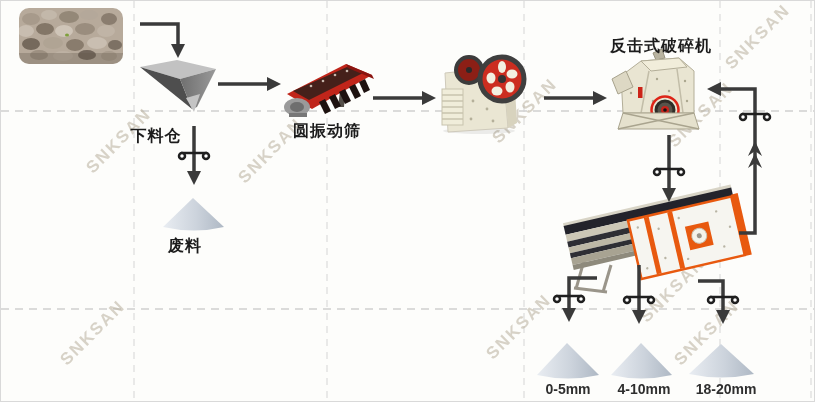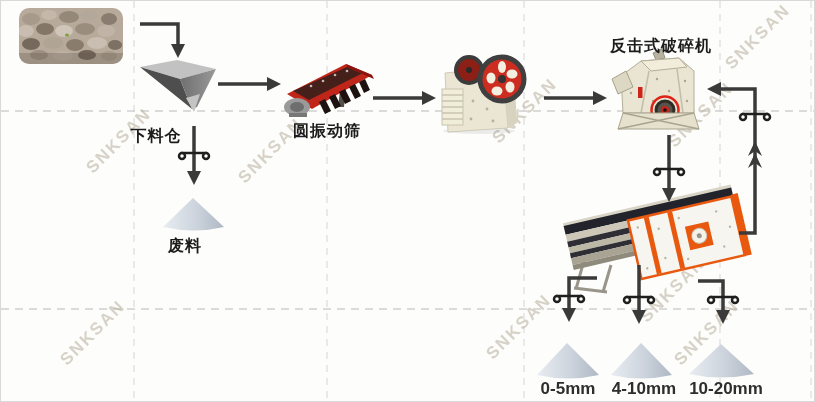--- a/index.html
+++ b/index.html
@@ -7,21 +7,21 @@
     position:relative;width:815px;height:402px;
     background:#fdfdfb;border:1px solid #d9d9d9;box-sizing:border-box;
     overflow:hidden;font-family:"Liberation Sans",sans-serif;
   }
   svg{position:absolute;left:0;top:0;}
   .lbl{
     position:absolute;transform:translate(-50%,-50%);
     font-weight:bold;font-size:16px;color:#1c1c1c;white-space:nowrap;
     letter-spacing:1px;
   }
-  .lbl.mm{font-size:17px;color:#2e2e2e;letter-spacing:0;}
+  .lbl.mm{font-size:14px;color:#2e2e2e;letter-spacing:0;}
   .wm{
     position:absolute;transform:translate(-50%,-50%) rotate(-45deg);
     font-weight:bold;font-size:17px;letter-spacing:2px;
     color:rgba(184,175,156,0.55);user-select:none;white-space:nowrap;
   }
 </style>
 </head>
 <body>
 
 <div class="canvas">
@@ -289,15 +289,15 @@
         </g>
     </g>
   </svg>
 
   <div class="lbl" style="left:155px;top:135px">下料仓</div>
   <div class="lbl" style="left:326px;top:130px">圆振动筛</div>
   <div class="lbl" style="left:660px;top:45px">反击式破碎机</div>
   <div class="lbl" style="left:184px;top:245px">废料</div>
   <div class="lbl mm" style="left:567px;top:388px">0-5mm</div>
   <div class="lbl mm" style="left:643px;top:388px">4-10mm</div>
-  <div class="lbl mm" style="left:725px;top:388px">10-20mm</div>
+  <div class="lbl mm" style="left:725px;top:388px">18-20mm</div>
 
 </div>
 
 </body></html>

